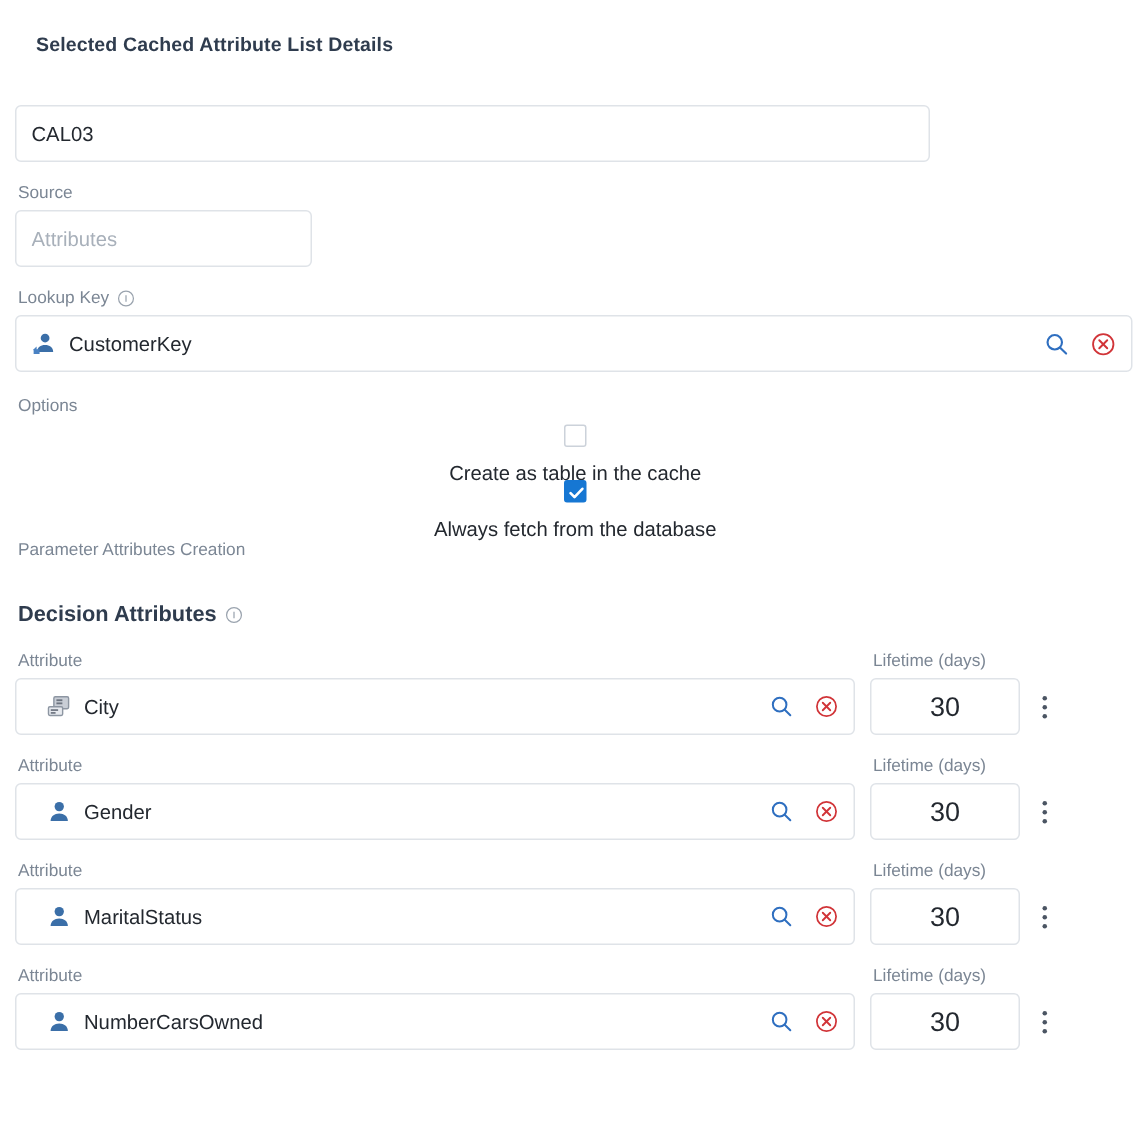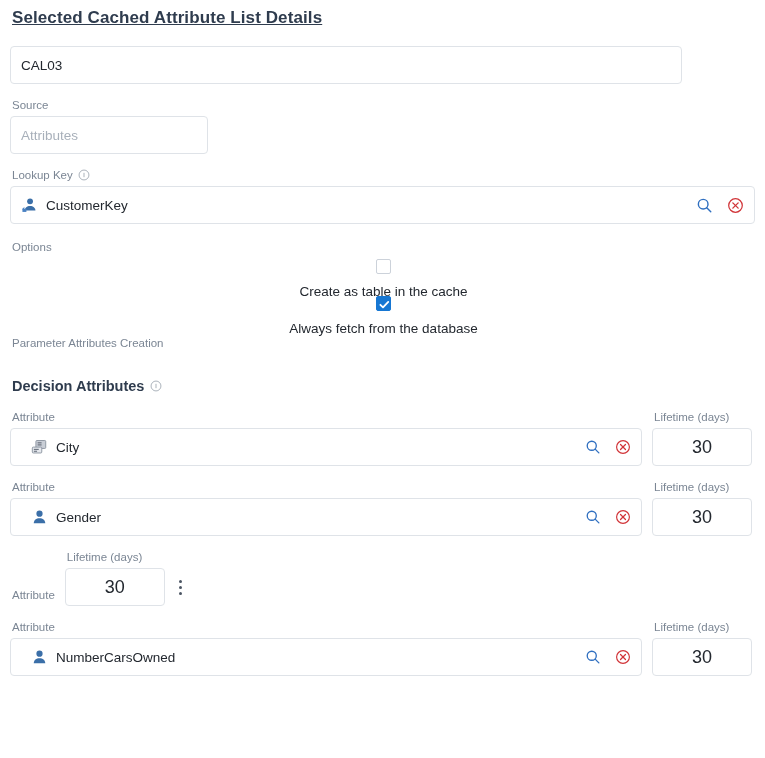--- a/index.html
+++ b/index.html
@@ -16,28 +16,27 @@
     position: relative;
   }
   .page {
     padding: 0 10px;
     box-sizing: border-box;
     width: 765px;
   }
 
   
   .section-title {
-    font-size: 17px;
+    font-size: 13px;
     font-weight: bold;
     color: #2f3c4e;
     letter-spacing: .1px;
-    margin: 0;
+    margin: 12px;
     padding: 8px 0 0 2px;
     line-height: 20px;
-    text-decoration: underline;
   }
   .section-title-2 {
     font-size: 14.5px;
     font-weight: bold;
     color: #2f3c4e;
     margin: 0;
     padding: 0 0 0 2px;
     line-height: 20px;
     display: flex;
     align-items: center;
@@ -61,21 +60,21 @@
     height: 38px;
     border: 1px solid #dfe3e8;
     border-radius: 4px;
     background: #ffffff;
     display: flex;
     align-items: center;
     padding: 0 10px;
     font-size: 13.5px;
     color: #23282f;
   }
-  .input-box.name-field { width: 672px; }
+  .input-box.name-field { width: 610px; }
   .input-box.source-field { width: 198px; }
   .input-box.full-field { width: 745px; }
   .input-box .placeholder { color: #a8b0ba; }
   .input-box .value { color: #23282f; }
 
   .input-inner-text {
     flex: 1 1 auto;
     white-space: nowrap;
     overflow: hidden;
     text-overflow: ellipsis;
@@ -136,21 +135,21 @@
     line-height: 18px;
   }
 
   
   .attr-row {
     display: flex;
     align-items: flex-end;
     gap: 0;
   }
   .attr-col { }
-  .attr-field { width: 632px; padding-left: 20px; }
+  .attr-field { width: 560px; padding-left: 20px; }
   .life-col { margin-left: 10px; }
   .life-field {
     width: 100px;
     justify-content: center;
   }
   .life-field .value {
     text-align: center;
     width: 100%;
     font-size: 18px;
   }
@@ -381,53 +380,28 @@
     </div>
   </div>
 
   <div class="spacer-14"></div>
 
   <div class="attr-row">
     <div class="attr-col">
       <div class="field-label">
         <span>Attribute</span>
       </div>
-    </div>
-    <div class="attr-col life-col">
-      <div class="field-label">
-        <span>Lifetime (days)</span>
-      </div>
-      <div class="input-box life-field">
-        <span class="value">30</span>
-      </div>
-    </div>
-    <div class="kebab">
-      <span class="dots">
-          <i></i>
-          <i></i>
-          <i></i>
-        </span>
-    </div>
-  </div>
-
-  <div class="spacer-14"></div>
-
-  <div class="attr-row">
-    <div class="attr-col">
-      <div class="field-label">
-        <span>Attribute</span>
-      </div>
       <div class="input-box attr-field">
         <span class="icon-left">
           <svg width="17" height="17" viewBox="0 0 18 18">
             <circle cx="9" cy="5" r="3.3" fill="#3b6fa8"></circle>
             <path d="M2.9 15.2c0-3.4 2.7-5.4 6.1-5.4s6.1 2 6.1 5.4z" fill="#3b6fa8"></path>
           </svg>
         </span>
-        <span class="input-inner-text value">NumberCarsOwned</span>
+        <span class="input-inner-text value">MaritalStatus</span>
         <span class="trailing-icons">
           <span>
             <svg width="16" height="16" viewBox="0 0 18 18">
               <circle cx="7.6" cy="7.6" r="5.1" fill="none" stroke="#2f6fc0" stroke-width="1.5"></circle>
               <line x1="11.4" y1="11.4" x2="15.6" y2="15.6" stroke="#2f6fc0" stroke-width="1.5" stroke-linecap="round"></line>
             </svg>
           </span>
           <span>
             <svg width="16" height="16" viewBox="0 0 18 18">
               <circle cx="9" cy="9" r="7.2" fill="none" stroke="#d13438" stroke-width="1.3"></circle>
@@ -448,13 +422,62 @@
     </div>
     <div class="kebab">
       <span class="dots">
           <i></i>
           <i></i>
           <i></i>
         </span>
     </div>
   </div>
 
+  <div class="spacer-14"></div>
+
+  <div class="attr-row">
+    <div class="attr-col">
+      <div class="field-label">
+        <span>Attribute</span>
+      </div>
+      <div class="input-box attr-field">
+        <span class="icon-left">
+          <svg width="17" height="17" viewBox="0 0 18 18">
+            <circle cx="9" cy="5" r="3.3" fill="#3b6fa8"></circle>
+            <path d="M2.9 15.2c0-3.4 2.7-5.4 6.1-5.4s6.1 2 6.1 5.4z" fill="#3b6fa8"></path>
+          </svg>
+        </span>
+        <span class="input-inner-text value">NumberCarsOwned</span>
+        <span class="trailing-icons">
+          <span>
+            <svg width="16" height="16" viewBox="0 0 18 18">
+              <circle cx="7.6" cy="7.6" r="5.1" fill="none" stroke="#2f6fc0" stroke-width="1.5"></circle>
+              <line x1="11.4" y1="11.4" x2="15.6" y2="15.6" stroke="#2f6fc0" stroke-width="1.5" stroke-linecap="round"></line>
+            </svg>
+          </span>
+          <span>
+            <svg width="16" height="16" viewBox="0 0 18 18">
+              <circle cx="9" cy="9" r="7.2" fill="none" stroke="#d13438" stroke-width="1.3"></circle>
+              <line x1="6.2" y1="6.2" x2="11.8" y2="11.8" stroke="#d13438" stroke-width="1.4" stroke-linecap="round"></line>
+              <line x1="11.8" y1="6.2" x2="6.2" y2="11.8" stroke="#d13438" stroke-width="1.4" stroke-linecap="round"></line>
+            </svg>
+          </span>
+        </span>
+      </div>
+    </div>
+    <div class="attr-col life-col">
+      <div class="field-label">
+        <span>Lifetime (days)</span>
+      </div>
+      <div class="input-box life-field">
+        <span class="value">30</span>
+      </div>
+    </div>
+    <div class="kebab">
+      <span class="dots">
+          <i></i>
+          <i></i>
+          <i></i>
+        </span>
+    </div>
+  </div>
+
 </div>
 
 </body></html>

